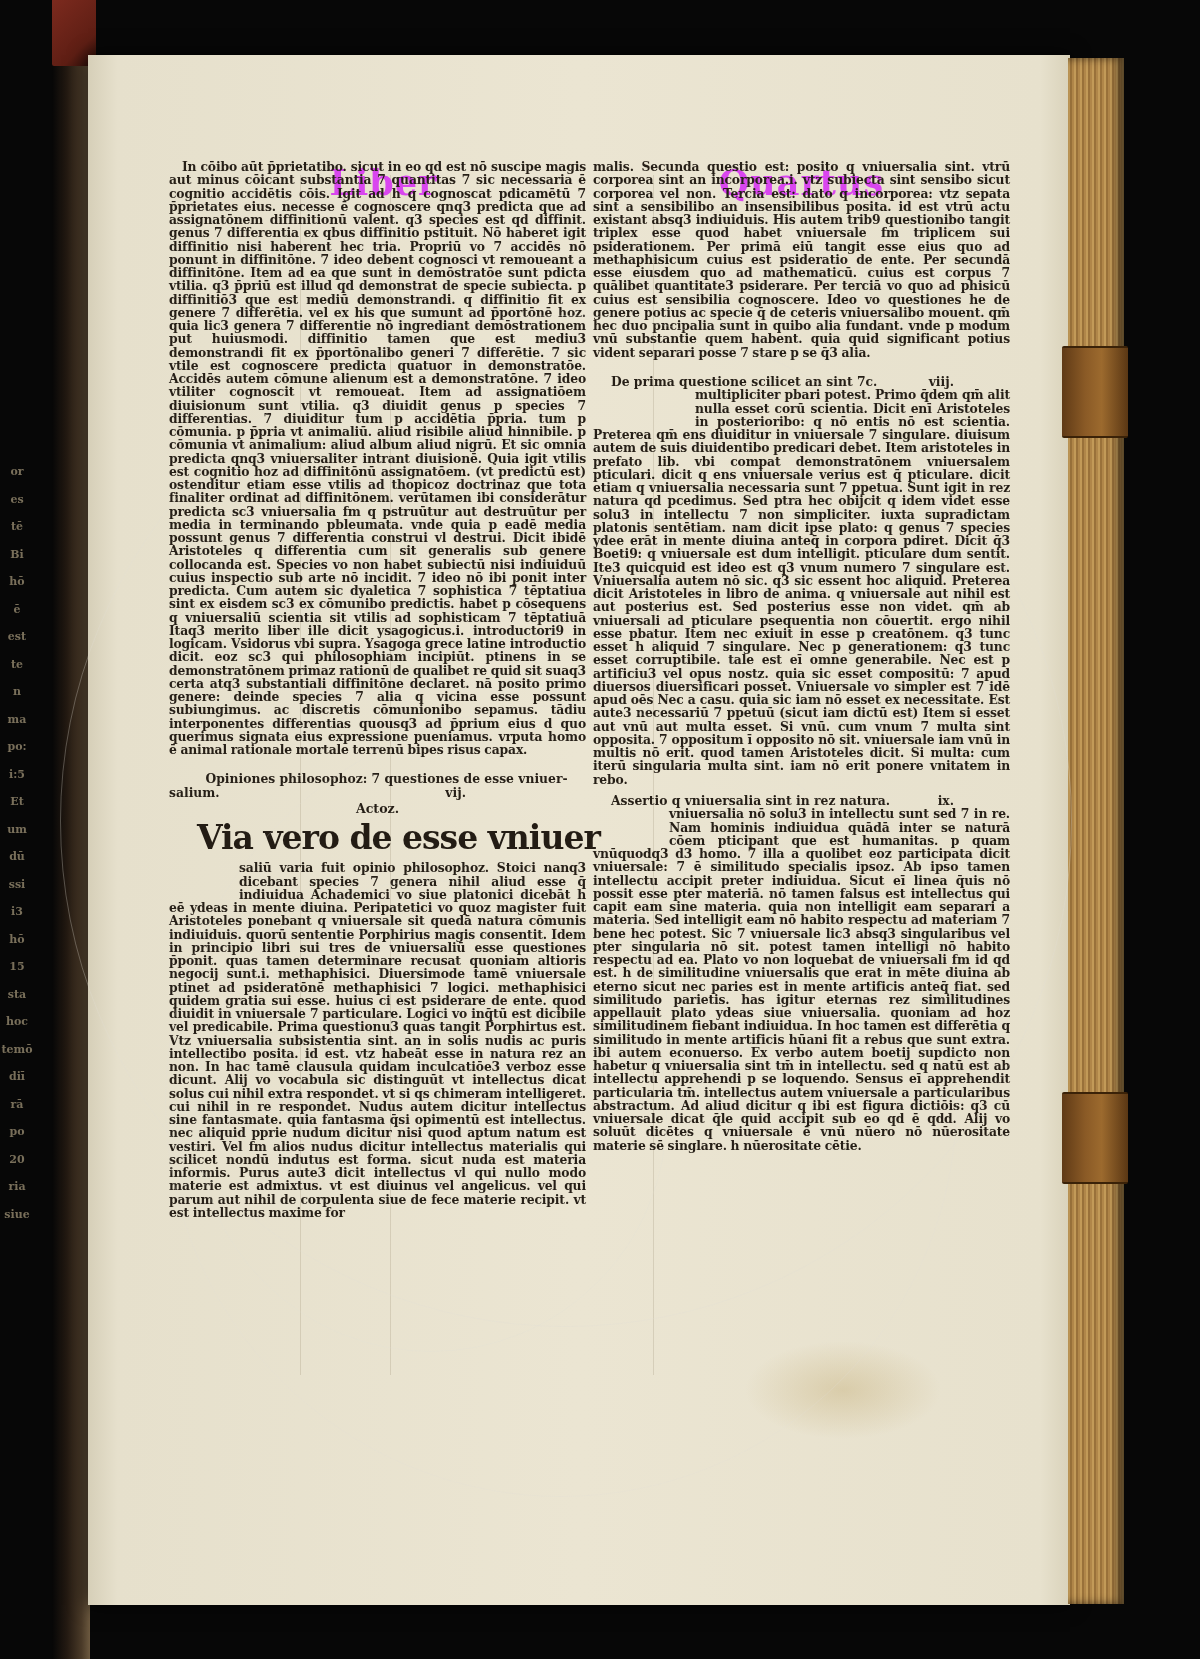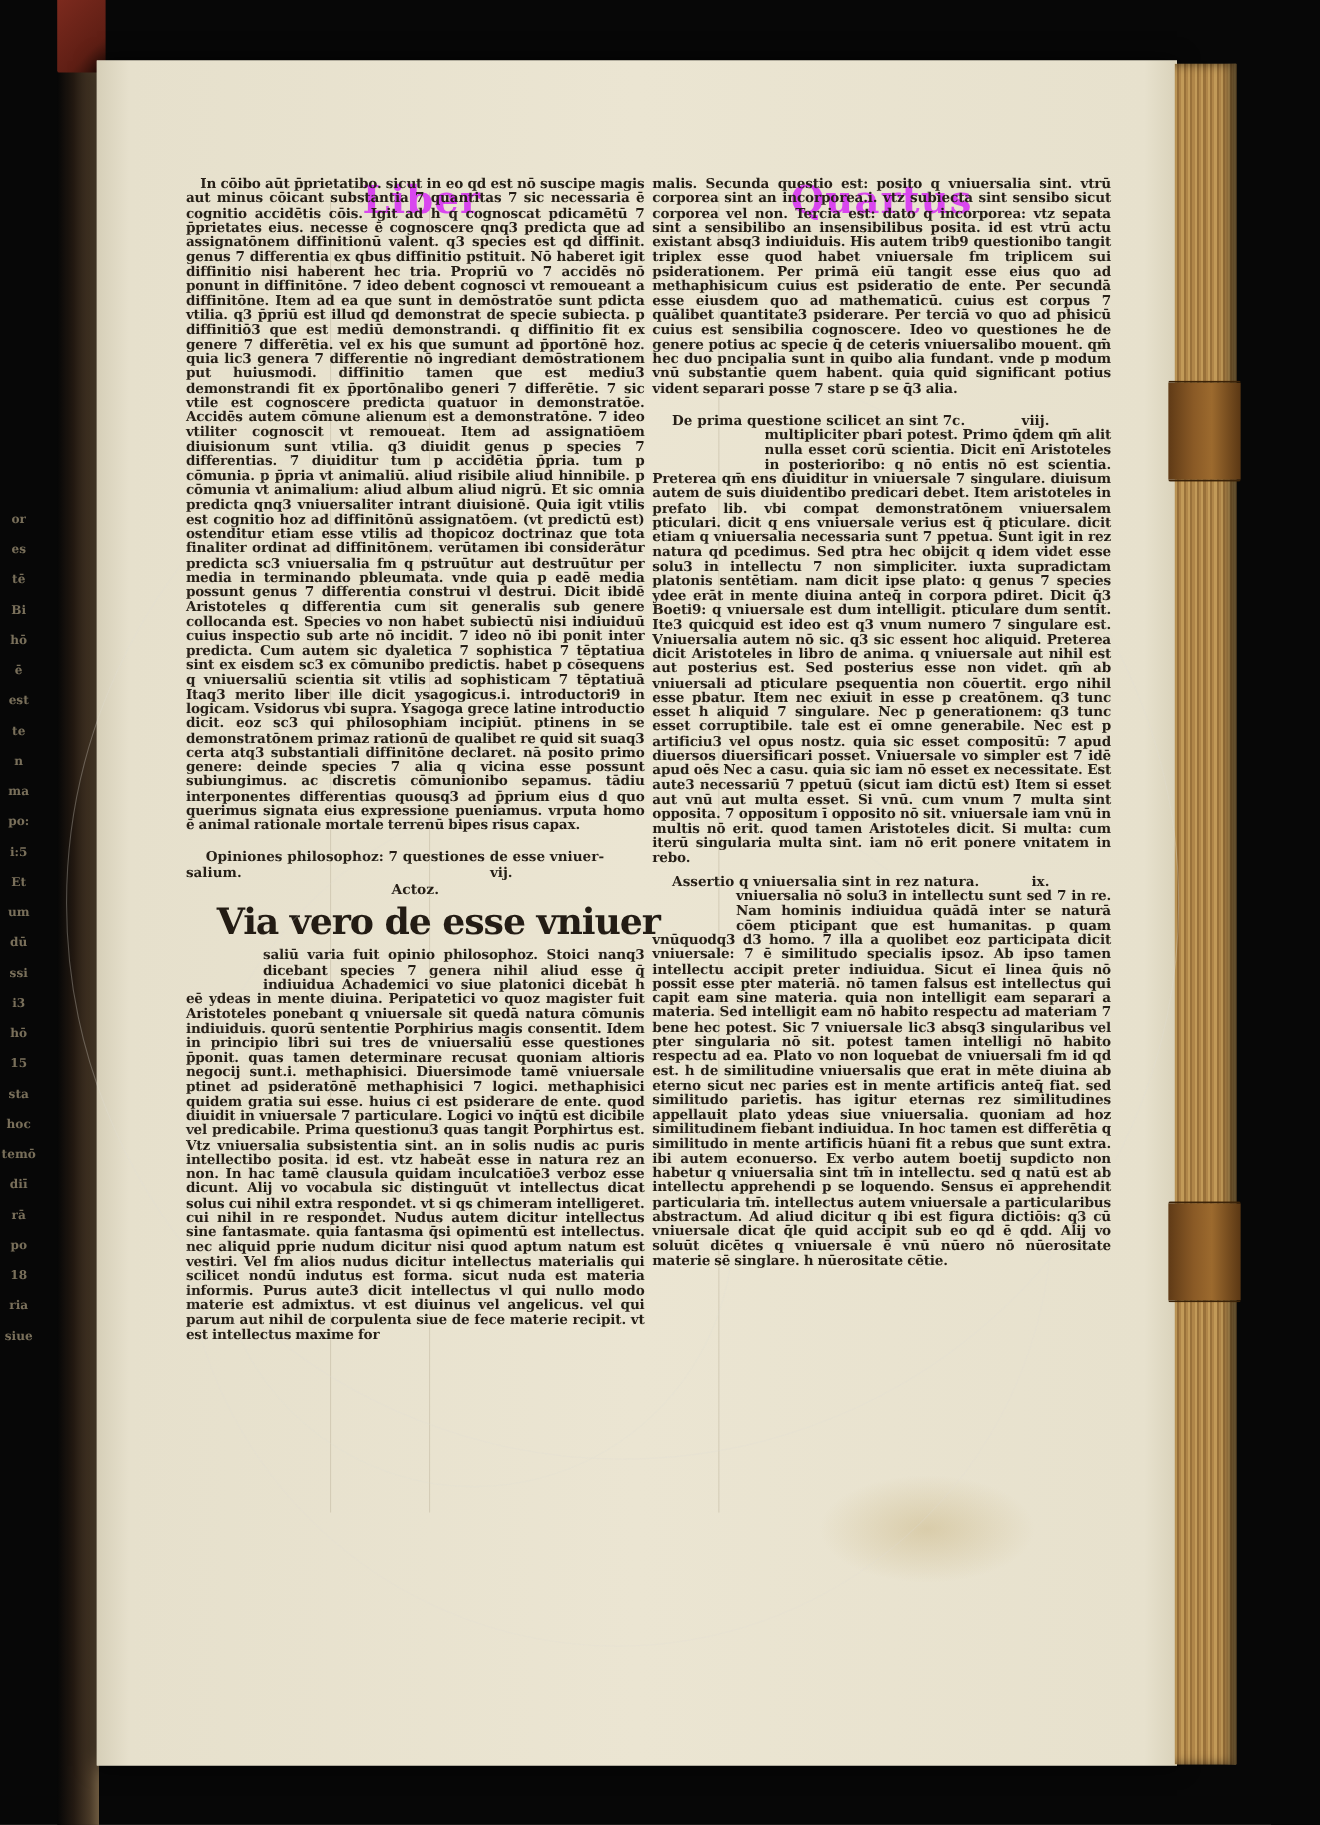--- a/index.html
+++ b/index.html
@@ -67,21 +67,21 @@
   .body-block .txt{display:inline;}
   .indent1{text-indent:13px;}
   .hang{float:left;height:27px;}
   .hang.w70{width:70px;} .hang.w100{width:102px;} .hang.w75{width:76px;}
   .subhead{
     font-size:12.35px;font-weight:700;line-height:13.5px;margin-top:16px;
     display:flex;justify-content:space-between;
   }
   .subhead .t{text-indent:18px;}
   .subhead .n{padding-right:56px;}
-  .subhead2line{font-size:12.35px;font-weight:700;line-height:13.5px;margin-top:16px;}
+  .subhead2line{font-size:12.35px;font-weight:700;line-height:13.5px;margin-top:16px;text-align:center;}
   .subhead2line .row1{text-indent:18px;}
   .subhead2line .row2{display:flex;justify-content:space-between;}
   .subhead2line .row2 .n{padding-right:120px;}
   .actor{font-size:12.6px;font-weight:700;text-align:center;margin:2px 0 0 0;}
   .bigheading{
     font-weight:700;color:#231c14;letter-spacing:-1px;
     margin-top:2px;margin-bottom:3px;white-space:nowrap;
   }
   .bh-32{font-size:31px;line-height:36px;}
   .bh-34{font-size:34px;line-height:40px;text-indent:20px;}
@@ -124,21 +124,21 @@
     <div class="frag">ssi</div>
     <div class="frag">i3</div>
     <div class="frag">hō</div>
     <div class="frag">15</div>
     <div class="frag">sta</div>
     <div class="frag">hoc</div>
     <div class="frag">temō</div>
     <div class="frag">diī</div>
     <div class="frag">rā</div>
     <div class="frag">po</div>
-    <div class="frag">18</div>
+    <div class="frag">20</div>
     <div class="frag">ria</div>
     <div class="frag">siue</div>
   </div>
 
 <div class="running-head rh-left">Liber</div>
 <div class="running-head rh-right">Quartus</div>
 
 <div class="col col-left">
   <div class="body-block indent1">
     <span class="txt">In cōibo aūt p̄prietatibo. sicut in eo qd est nō suscipe magis aut minus cōicant substantia 7 quantitas 7 sic necessaria ē cognitio accidētis cōis. Igit ad h q cognoscat pdicamētū 7 p̄prietates eius. necesse ē cognoscere qnq3 predicta que ad assignatōnem diffinitionū valent. q3 species est qd diffinit. genus 7 differentia ex qbus diffinitio pstituit. Nō haberet igit diffinitio nisi haberent hec tria. Propriū vo 7 accidēs nō ponunt in diffinitōne. 7 ideo debent cognosci vt remoueant a diffinitōne. Item ad ea que sunt in demōstratōe sunt pdicta vtilia. q3 p̄priū est illud qd demonstrat de specie subiecta. p diffinitiō3 que est mediū demonstrandi. q diffinitio fit ex genere 7 differētia. vel ex his que sumunt ad p̄portōnē hoz. quia lic3 genera 7 differentie nō ingrediant demōstrationem put huiusmodi. diffinitio tamen que est mediu3 demonstrandi fit ex p̄portōnalibo generi 7 differētie. 7 sic vtile est cognoscere predicta quatuor in demonstratōe. Accidēs autem cōmune alienum est a demonstratōne. 7 ideo vtiliter cognoscit vt remoueat. Item ad assignatiōem diuisionum sunt vtilia. q3 diuidit genus p species 7 differentias. 7 diuiditur tum p accidētia p̄pria. tum p cōmunia. p p̄pria vt animaliū. aliud risibile aliud hinnibile. p cōmunia vt animalium: aliud album aliud nigrū. Et sic omnia predicta qnq3 vniuersaliter intrant diuisionē. Quia igit vtilis est cognitio hoz ad diffinitōnū assignatōem. (vt predictū est) ostenditur etiam esse vtilis ad thopicoz doctrinaz que tota finaliter ordinat ad diffinitōnem. verūtamen ibi considerātur predicta sc3 vniuersalia fm q pstruūtur aut destruūtur per media in terminando pbleumata. vnde quia p eadē media possunt genus 7 differentia construi vl destrui. Dicit ibidē Aristoteles q differentia cum sit generalis sub genere collocanda est. Species vo non habet subiectū nisi indiuiduū cuius inspectio sub arte nō incidit. 7 ideo nō ibi ponit inter predicta. Cum autem sic dyaletica 7 sophistica 7 tēptatiua sint ex eisdem sc3 ex cōmunibo predictis. habet p cōsequens q vniuersaliū scientia sit vtilis ad sophisticam 7 tēptatiuā Itaq3 merito liber ille dicit ysagogicus.i. introductori9 in logicam.   Vsidorus vbi supra. Ysagoga grece latine introductio dicit. eoz sc3 qui philosophiam incipiūt. ptinens in se demonstratōnem primaz rationū de qualibet re quid sit suaq3 certa atq3 substantiali diffinitōne declaret. nā posito primo genere: deinde species 7 alia q vicina esse possunt subiungimus. ac discretis cōmunionibo sepamus. tādiu interponentes differentias quousq3 ad p̄prium eius d quo querimus signata eius expressione pueniamus. vrputa homo ē animal rationale mortale terrenū bipes risus capax.</span>

